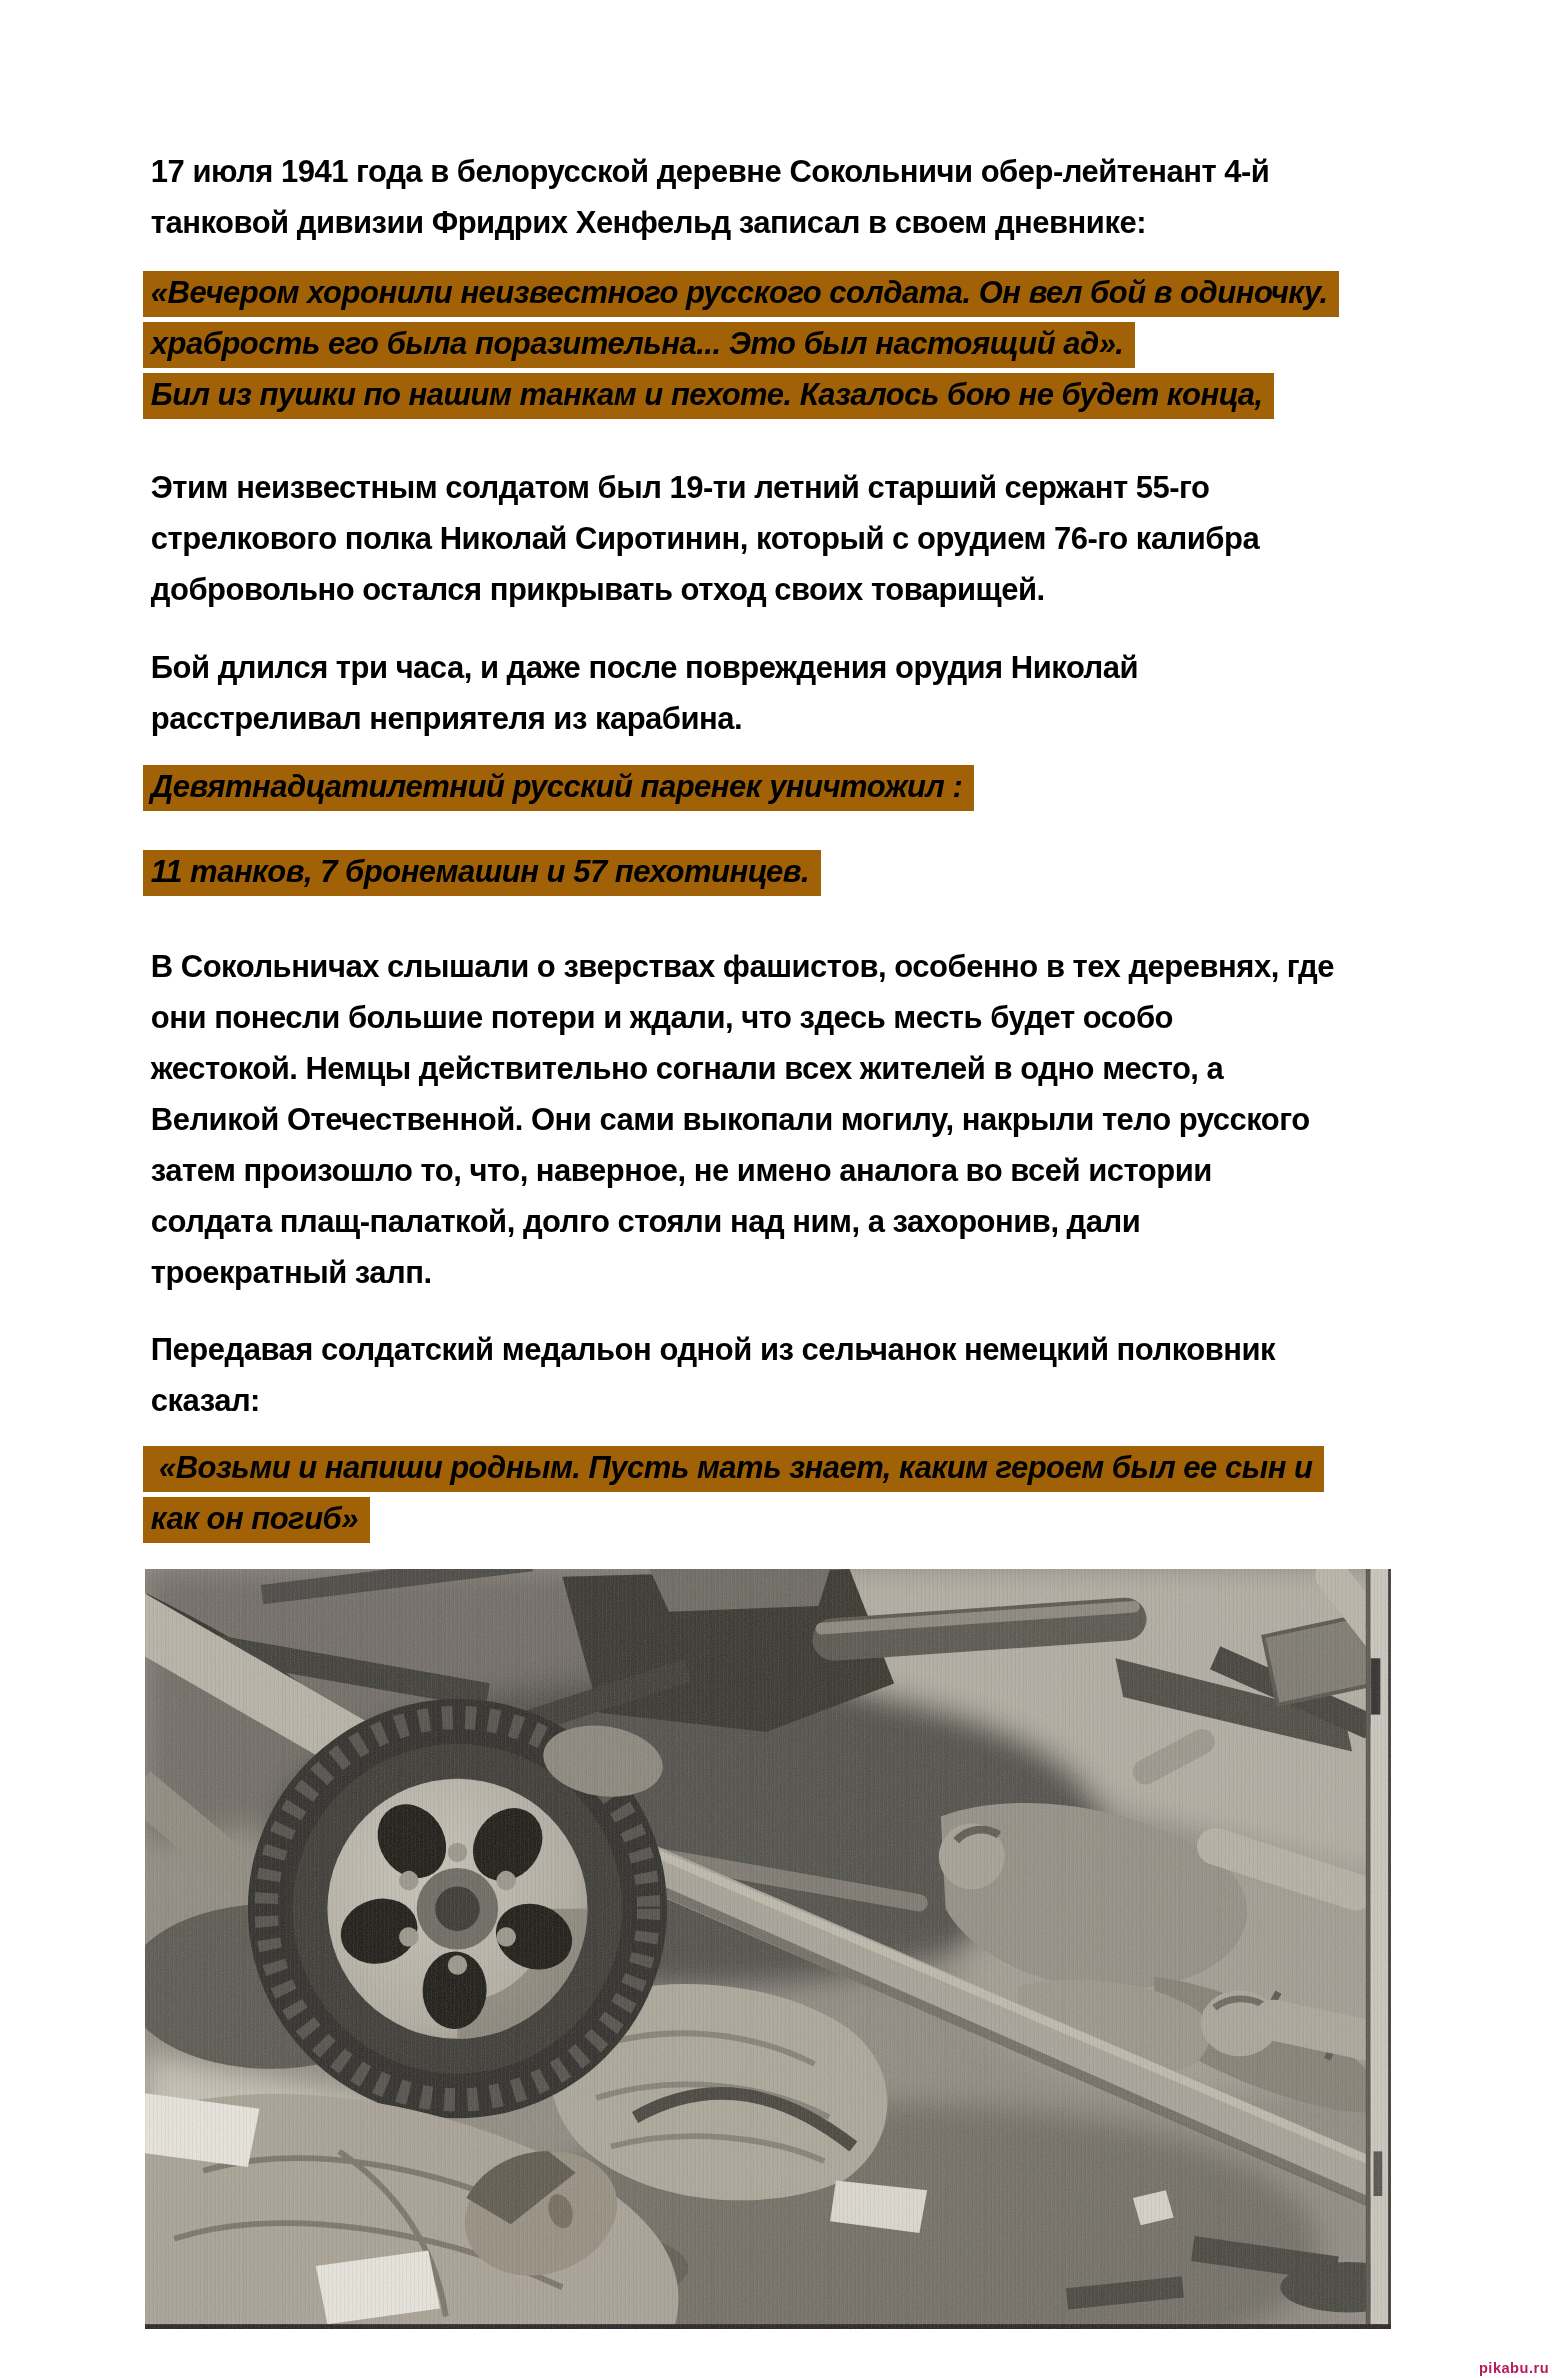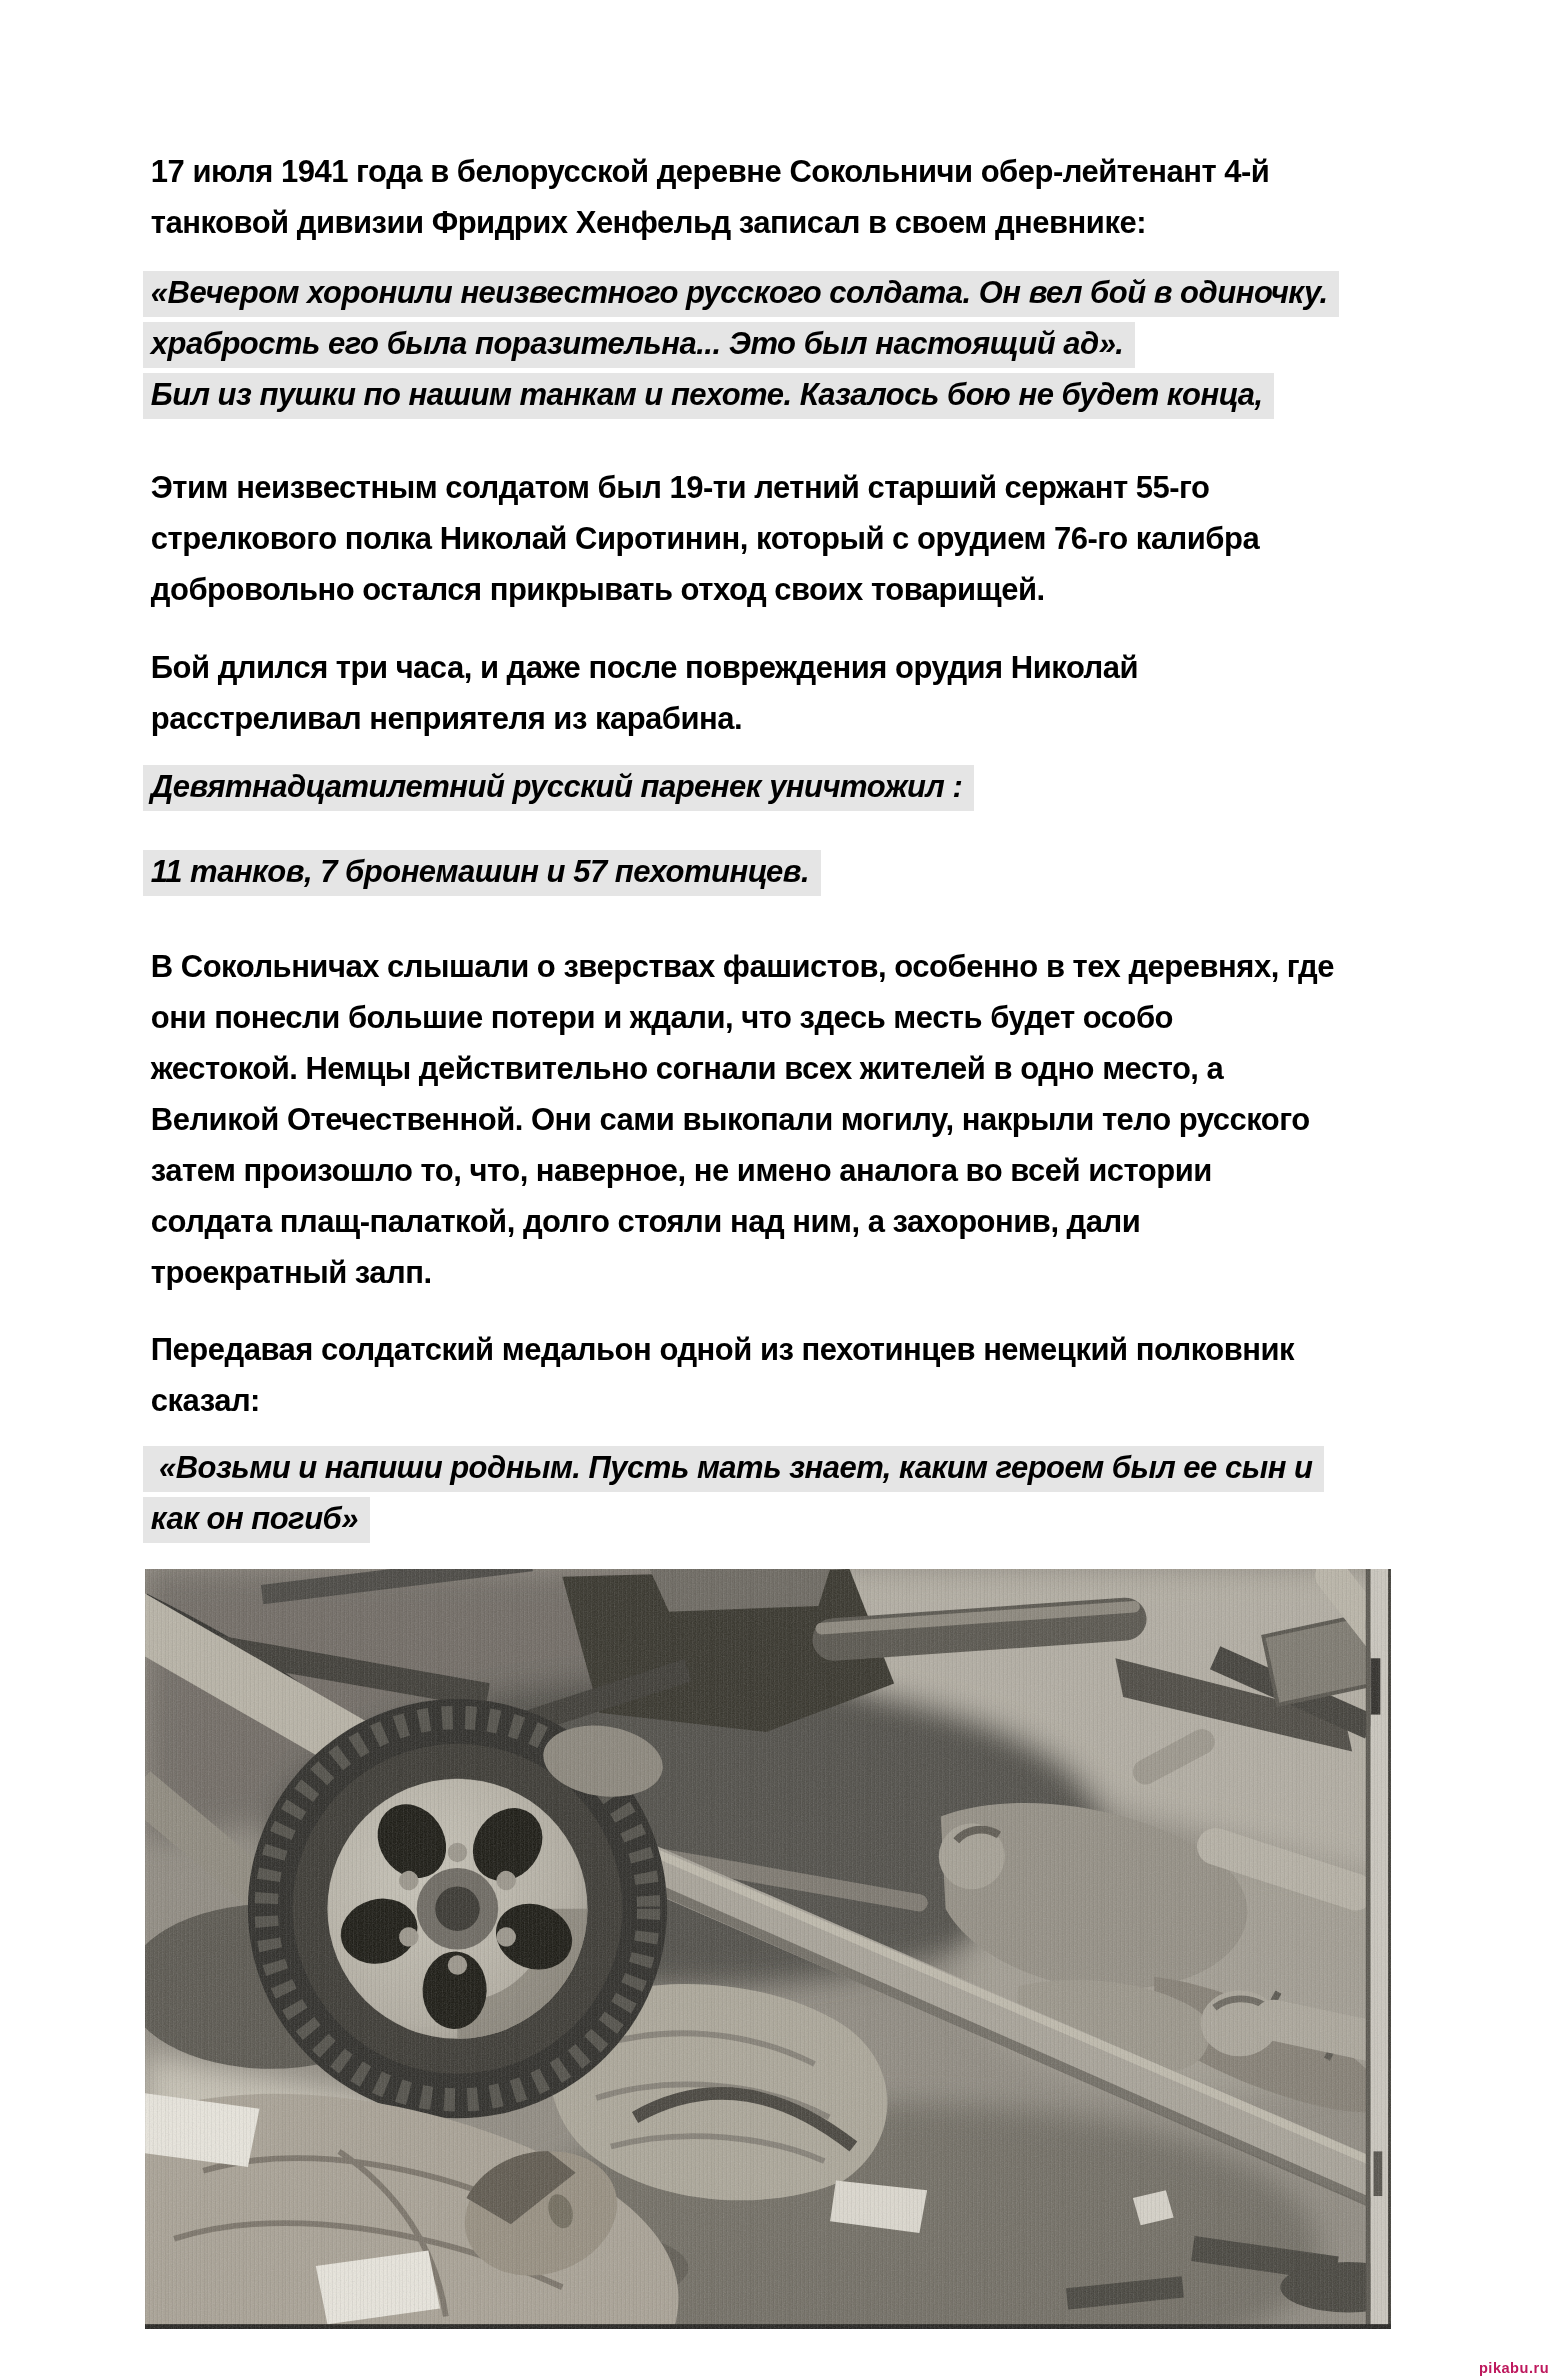--- a/index.html
+++ b/index.html
@@ -7,21 +7,21 @@
     position:relative;width:1553px;height:2378px;background:#ffffff;
     font-family:"Liberation Sans","DejaVu Sans",sans-serif;color:#000;
     overflow:hidden;
   }
   .doc{position:absolute;left:143px;top:146px;width:1271px;}
   .para{margin:0;padding:0;}
   .line{height:51px;display:flex;align-items:center;white-space:pre;text-align:right;}
   .normal{font-weight:bold;font-size:31px;letter-spacing:-0.5px;}
   .normal .line{padding-left:7.8px;}
   .quote{font-weight:bold;font-style:italic;font-size:31px;letter-spacing:-0.5px;}
-  .hl{background:#e5e5e5;padding:3.9px 11.6px 5.8px 7.8px;white-space:pre;}
+  .hl{background:#a16207;padding:3.9px 11.6px 5.8px 7.8px;white-space:pre;}
   .mb21{margin-bottom:20.4px;} .mb42{margin-bottom:41px;} .mb28{margin-bottom:27px;}
   .mb19{margin-bottom:18.4px;} .mb35{margin-bottom:34px;} .mb44{margin-bottom:43px;}
   .mb27{margin-bottom:26px;} .mb17{margin-bottom:16.5px;} .mb13{margin-bottom:12.6px;}
   .photo{
     position:absolute;left:145px;top:1569px;width:1246px;height:760px;margin:0;
     background:#908b81;overflow:hidden;
   }
   .photo svg{display:block;}
   .scan{
     position:absolute;left:0;top:0;right:0;bottom:0;pointer-events:none;
@@ -73,21 +73,21 @@
       <div class="line">В Сокольничах слышали о зверствах фашистов, особенно в тех деревнях, где</div>
       <div class="line">они понесли большие потери и ждали, что здесь месть будет особо</div>
       <div class="line">жестокой. Немцы действительно согнали всех жителей в одно место, а</div>
       <div class="line">Великой Отечественной. Они сами выкопали могилу, накрыли тело русского</div>
       <div class="line">затем произошло то, что, наверное, не имено аналога во всей истории</div>
       <div class="line">солдата плащ-палаткой, долго стояли над ним, а захоронив, дали</div>
       <div class="line">троекратный залп.</div>
     </div>
 
     <div class="para normal mb17">
-      <div class="line">Передавая солдатский медальон одной из пехотинцев немецкий полковник</div>
+      <div class="line">Передавая солдатский медальон одной из сельчанок немецкий полковник</div>
       <div class="line">сказал:</div>
     </div>
 
     <div class="para quote mb13">
       <div class="line"><span class="hl"> «Возьми и напиши родным. Пусть мать знает, каким героем был ее сын и</span></div>
       <div class="line"><span class="hl">как он погиб»</span></div>
     </div>
 
   </div>
 

